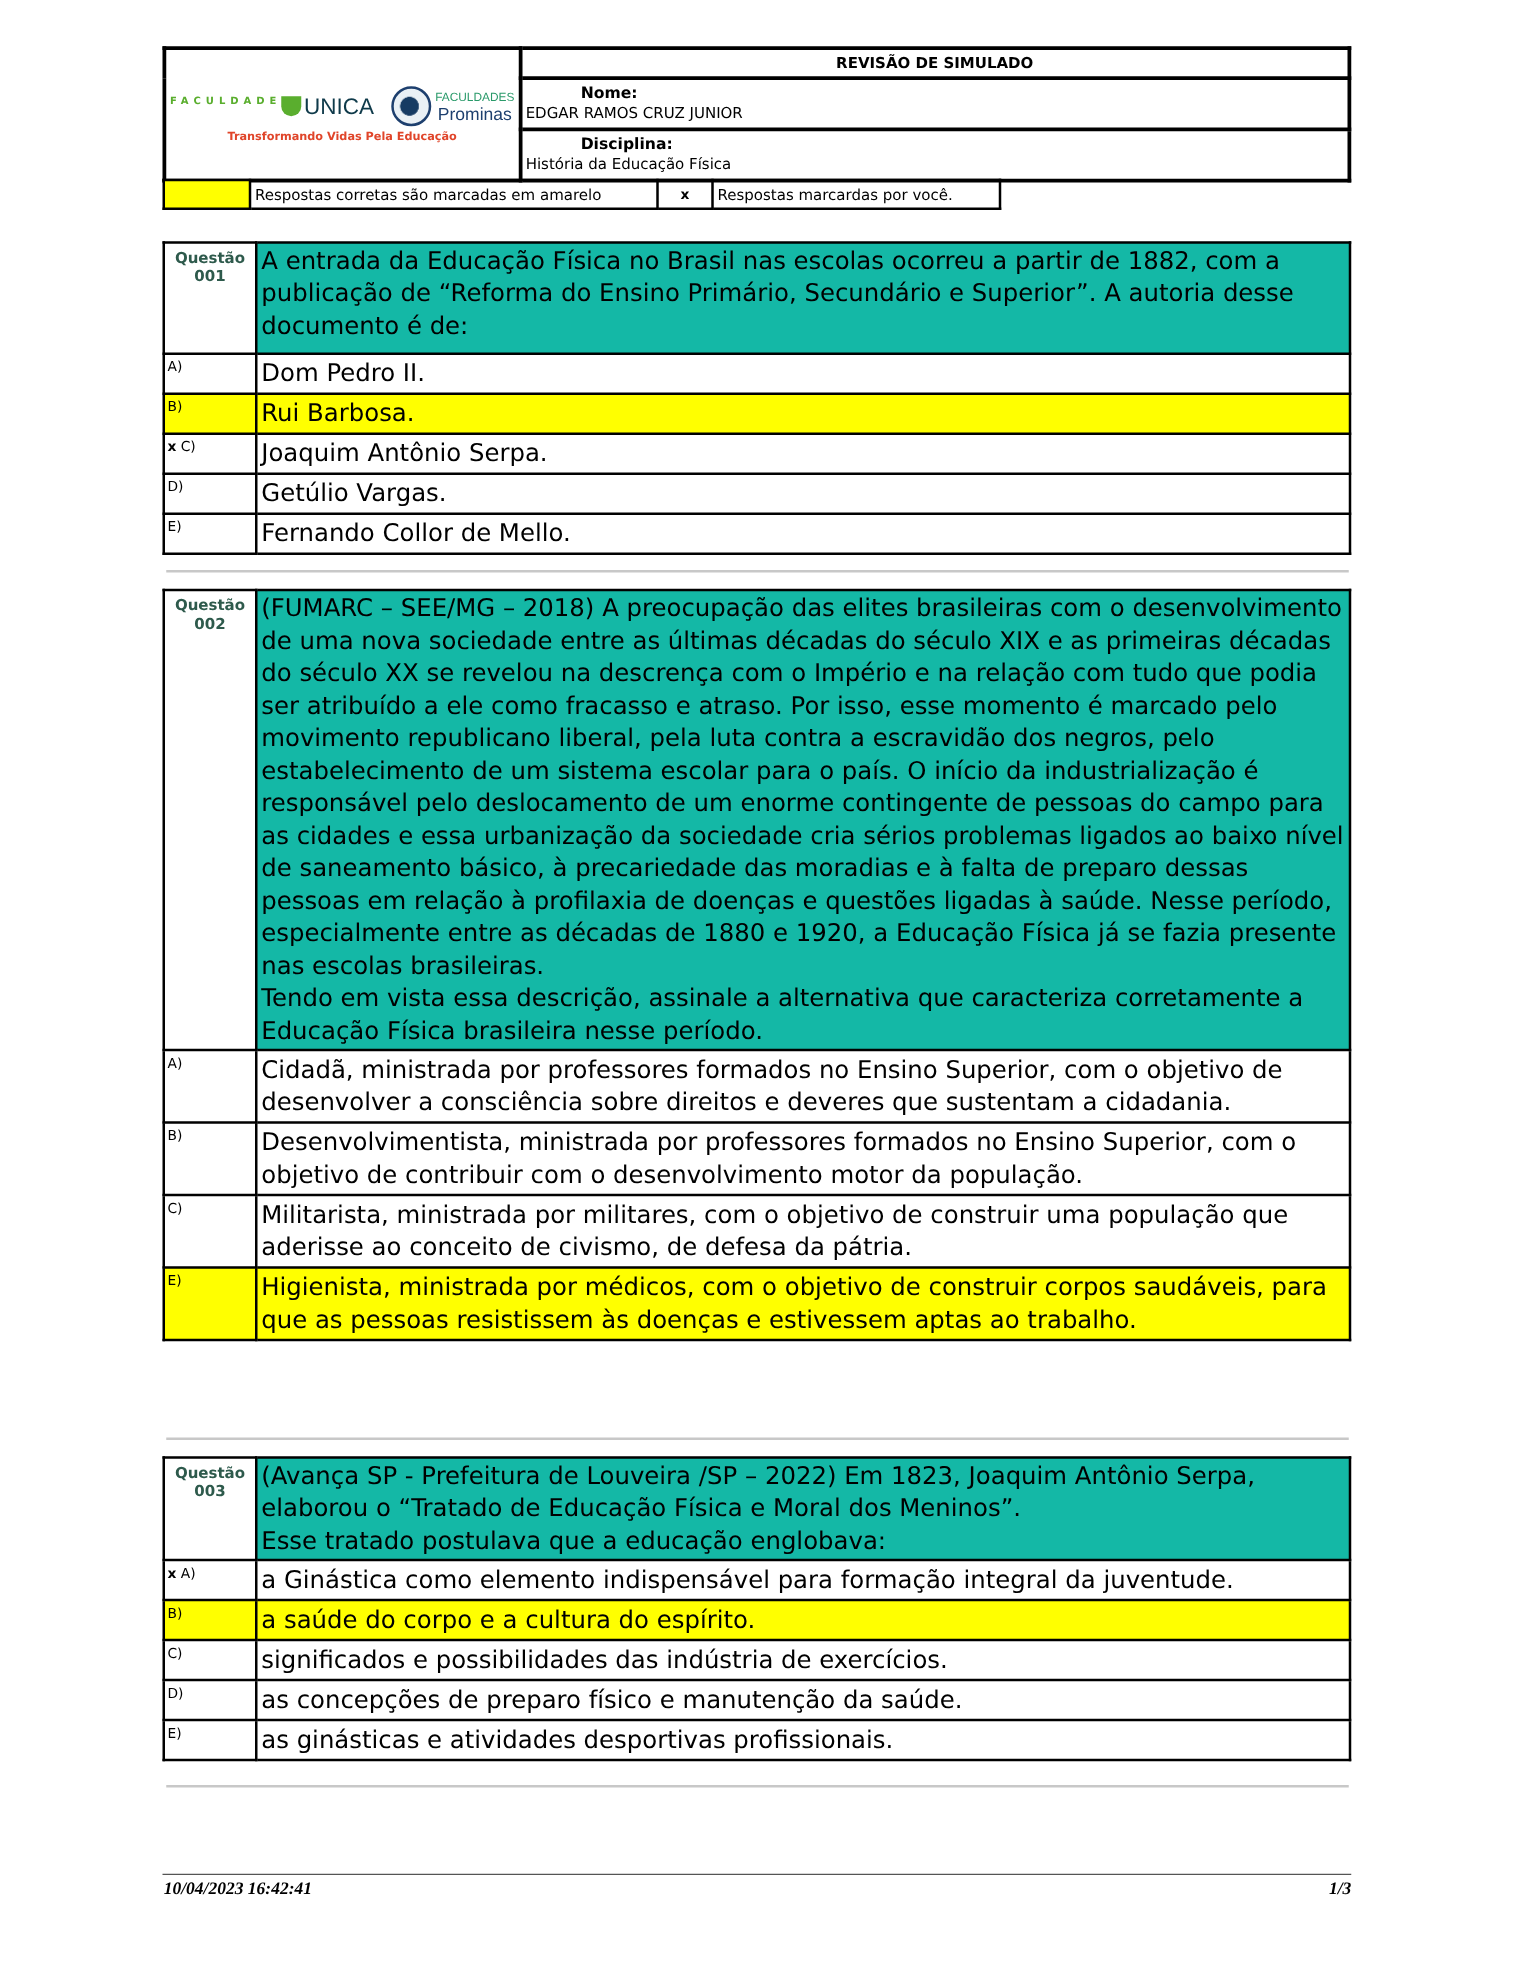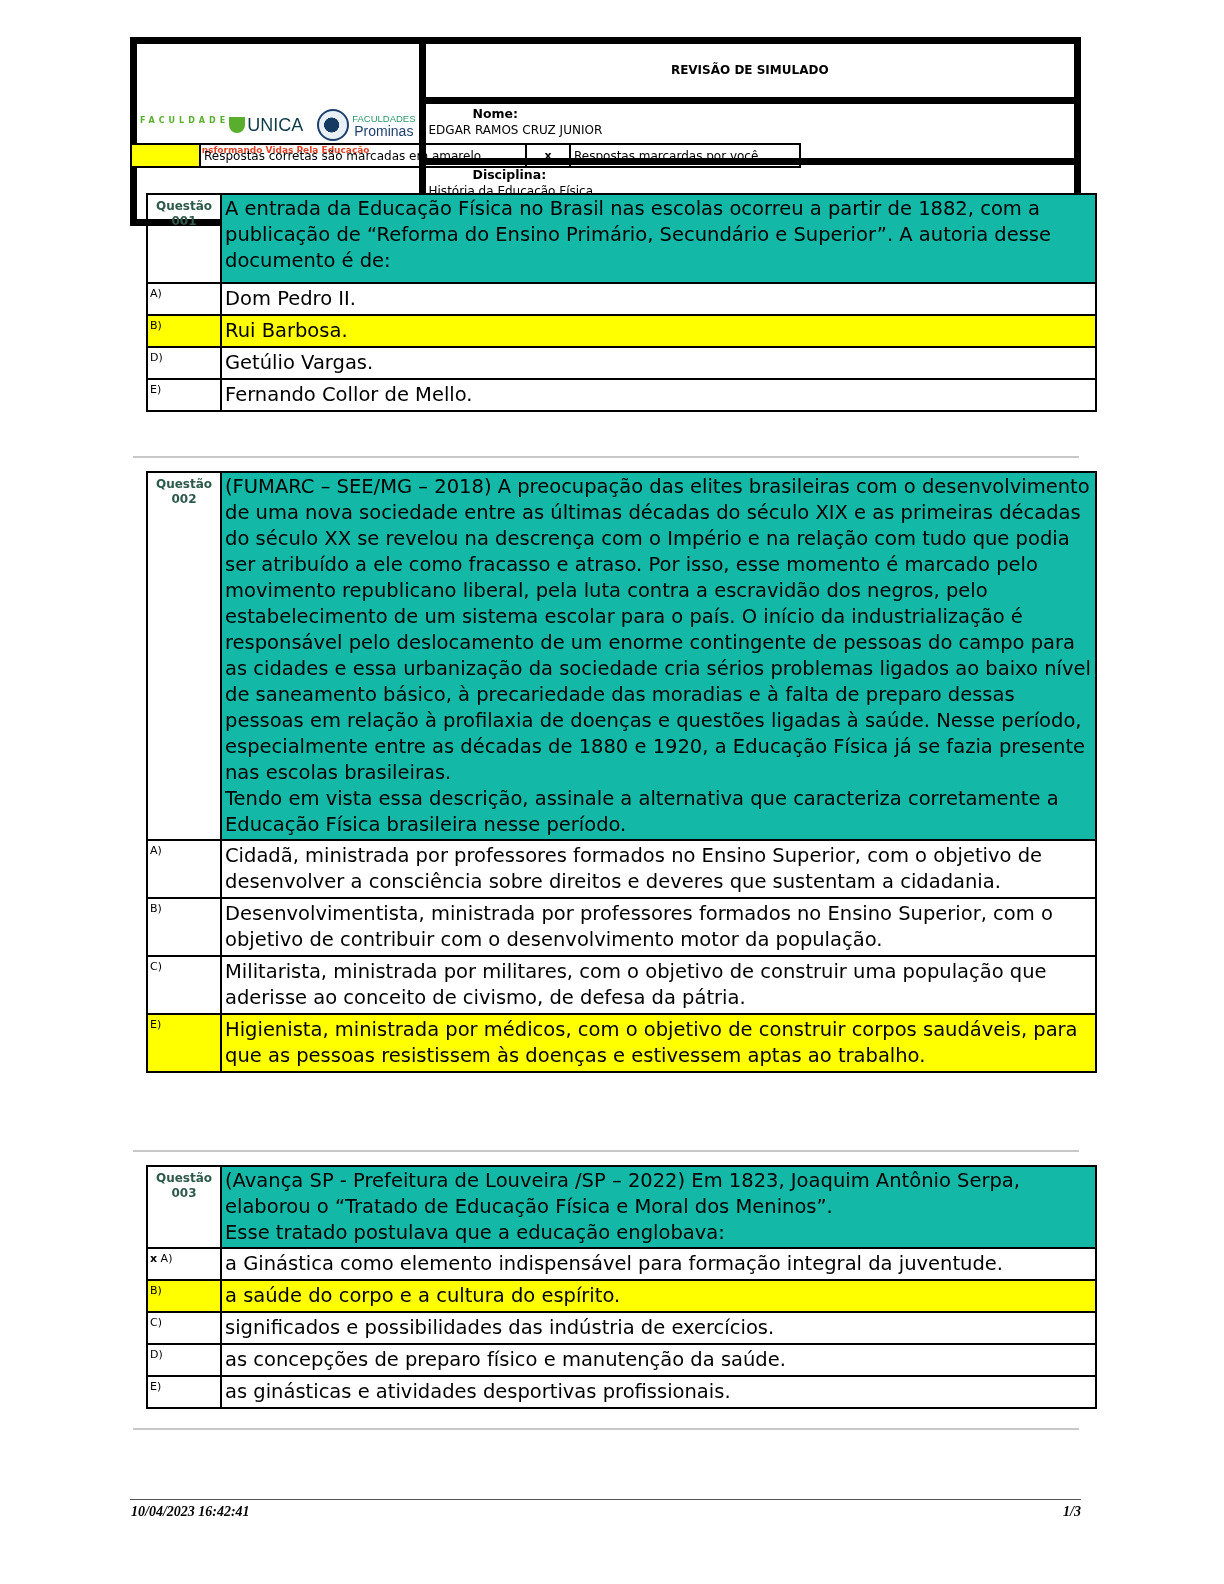--- a/index.html
+++ b/index.html
@@ -1,20 +1,20 @@
 <!DOCTYPE html>
 <html><head>
 <meta charset="utf-8">
 <style>
   html, body { margin: 0; padding: 0; background: #ffffff; }
   body { width: 1224px; height: 1584px; position: relative; font-family: "DejaVu Sans", sans-serif; color: #000; overflow: hidden; }
 
   
   .hdr { position: absolute; left: 130px; top: 37px; width: 951px; border-collapse: collapse; }
-  .hdr td { border: 7px solid #000000; padding: 16px 3px; vertical-align: top; }
+  .hdr td { border: 3px solid #000000; padding: 0 3px; vertical-align: top; }
   .hdr .logo-cell { width: 233px; height: 103px; vertical-align: middle; text-align: center; }
   .hdr .title-cell { height: 21px; text-align: center; font-weight: bold; font-size: 12px; line-height: 21px; }
   .hdr .info-cell { height: 36px; font-size: 12px; line-height: 16px; padding-top: 2px; }
   .hdr .info-cell b { display: block; font-size: 12.5px; margin-left: 44px; }
 
   .logo { display: inline-flex; flex-direction: column; align-items: center; }
   .logo-row { display: flex; align-items: center; gap: 14px; }
   .unica { display: flex; flex-direction: row; align-items: flex-start; }
   .unica .fac { font-size: 8px; font-weight: bold; letter-spacing: 4px; color: #5aae2e; line-height: 10px; }
   .unica .name { display: flex; align-items: center; font-family: "Liberation Sans", sans-serif; font-size: 18px; color: #0f3a4a; line-height: 18px; }
@@ -28,21 +28,21 @@
 
   
   .legend { position: absolute; left: 130px; top: 143px; border-collapse: collapse; }
   .legend td { border: 2px solid #000; height: 21px; font-size: 12px; padding: 0 3px; line-height: 20px; }
   .legend .swatch { width: 61px; background: #ffff00; }
   .legend .txt1 { width: 318px; }
   .legend .xmark { width: 36px; text-align: center; font-weight: bold; font-size: 11px; }
   .legend .txt2 { width: 222px; }
 
   
-  .q { position: absolute; left: 130px; width: 951px; border-collapse: collapse; margin-left: 16px; }
+  .q { position: absolute; left: 130px; width: 951px; border-collapse: collapse; }
   .q td { border: 2px solid #000; vertical-align: top; }
   .q .num { width: 70px; text-align: center; font-size: 12px; font-weight: bold; color: #2e5a4c; line-height: 15px; padding-top: 4px; }
   .q .stem { background: #14b8a6; font-size: 19.5px; line-height: 26px; padding: 1px 3px 1px 3px; }
   .q .stem .line { display: block; }
   .q .letter { font-size: 11px; padding: 3px 2px 0 2px; line-height: 14px; }
   .q .letter b { font-weight: bold; }
   .q .opt { font-size: 19.5px; line-height: 26px; padding: 2px 3px 2px 3px; }
   .q tr.correct td { background: #ffff00; }
   .divider { position: absolute; left: 133px; width: 946px; height: 2px; background: #c8c8c8; }
 
@@ -116,20 +116,24 @@
   </tr>
   <tr>
     <td class="letter"><b></b> <span>A)</span></td>
     <td class="opt">Dom Pedro II.</td>
   </tr>
   <tr class="correct">
     <td class="letter"><b></b> <span>B)</span></td>
     <td class="opt">Rui Barbosa.</td>
   </tr>
   <tr>
+    <td class="letter"><b>x</b> <span>C)</span></td>
+    <td class="opt">Joaquim Antônio Serpa.</td>
+  </tr>
+  <tr>
     <td class="letter"><b></b> <span>D)</span></td>
     <td class="opt">Getúlio Vargas.</td>
   </tr>
   <tr>
     <td class="letter"><b></b> <span>E)</span></td>
     <td class="opt">Fernando Collor de Mello.</td>
   </tr>
 </tbody>
   </table>
 <div class="divider" style="top:456px;"></div>

